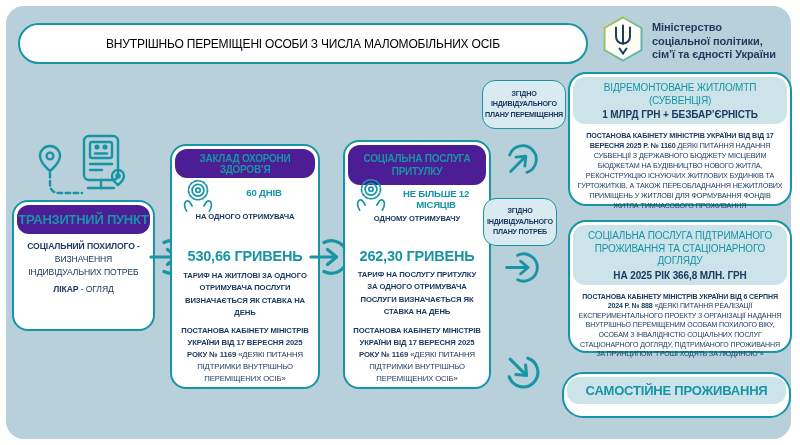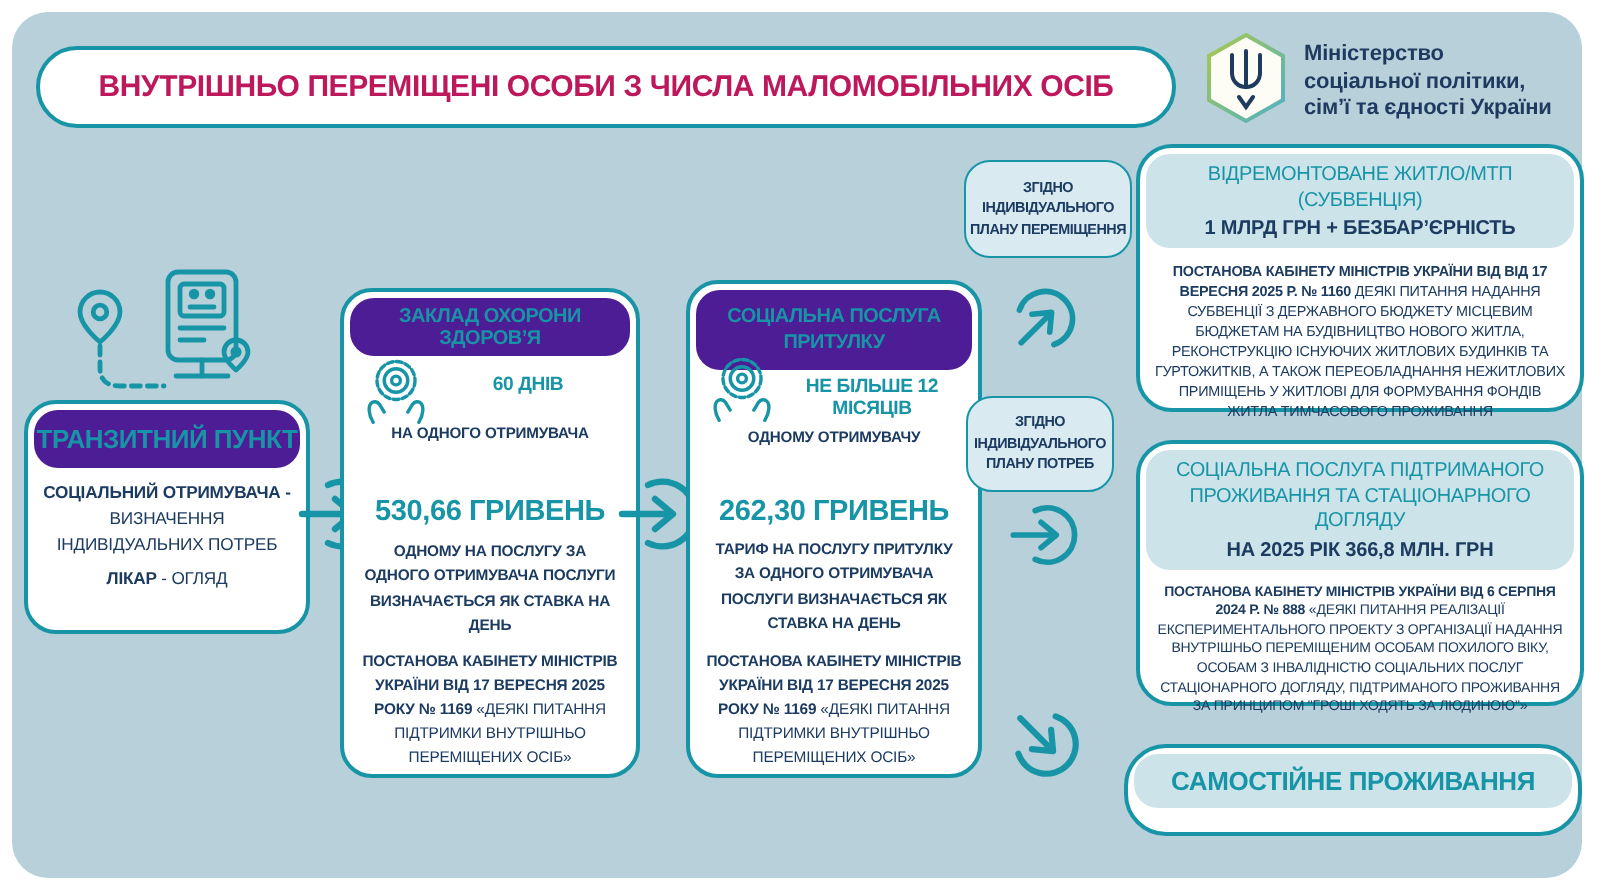--- a/index.html
+++ b/index.html
@@ -3,21 +3,21 @@
 <meta charset="utf-8">
 <style>
   html,body{margin:0;padding:0;background:#ffffff;width:800px;height:445px;overflow:hidden;
     font-family:"Liberation Sans","DejaVu Sans",sans-serif;}
   #canvas{position:absolute;left:0;top:0;width:800px;height:445px;background:#ffffff;}
   #bg{position:absolute;left:6px;top:6px;right:9px;bottom:6px;background:#b7d0d9;border-radius:18px;}
   .abs{position:absolute;}
   
   .title-pill{position:absolute;left:18px;top:23px;width:566px;height:37px;background:#ffffff;
     border:2.4px solid #1795a7;border-radius:21px;display:flex;align-items:center;justify-content:center;}
-  .title-pill span{color:#be185d;font-weight:700;font-size:15px;letter-spacing:-0.2px;white-space:nowrap;}
+  .title-pill span{color:#000000;font-weight:400;font-size:12px;letter-spacing:-0.2px;white-space:nowrap;}
   
   .logo-text{position:absolute;left:652px;top:21px;width:142px;color:#1e3a5f;font-weight:700;
     font-size:11px;line-height:1.24;letter-spacing:-0.1px;}
   
   .card{position:absolute;background:#ffffff;border:2.6px solid #1795a7;border-radius:16px;box-sizing:border-box;}
   .band{position:absolute;left:3px;right:3px;top:3px;background:#4c1d95;border-radius:12px;
     display:flex;flex-direction:column;align-items:center;justify-content:center;text-align:center;}
   .band .t{color:#1795a7;font-weight:800;letter-spacing:-0.25px;}
   
   .transit-body{position:absolute;left:4px;right:4px;top:38px;text-align:center;color:#1c3b60;
@@ -95,26 +95,26 @@
         <path d="M60 54 H86"></path>
         <path d="M22 12 a10 10 0 0 1 10 10 c0 7 -10 15 -10 15 s-10 -8 -10 -15 a10 10 0 0 1 10 -10 Z"></path>
         <circle cx="22" cy="22" r="3.4"></circle>
         <path d="M22 39 V50 Q22 59 32 59 H54" stroke-dasharray="4.5 3.5"></path>
         <path d="M90 36 a6 6 0 0 1 6 6 c0 4 -6 9 -6 9 s-6 -5 -6 -9 a6 6 0 0 1 6 -6 Z"></path>
         <circle cx="90" cy="42" r="1.6" fill="#1795a7"></circle>
       </g>
     </svg>
   </div>
 
-  <div class="card" style="left:12px;top:200px;width:143px;height:117px;">
+  <div class="card" style="left:12px;top:200px;width:143px;height:131px;">
     <div class="band" style="height:29px;">
       <span class="t" style="font-size:13px;">ТРАНЗИТНИЙ ПУНКТ</span>
     </div>
     <div class="transit-body">
-      <span class="b">СОЦІАЛЬНИЙ ОТРИМУВАЧА -</span>
+      <span class="b">СОЦІАЛЬНИЙ ПОХИЛОГО -</span>
       <span>ВИЗНАЧЕННЯ ІНДИВІДУАЛЬНИХ ПОТРЕБ</span>
       <div style="margin-top:4px;">
         <span class="b">ЛІКАР</span><span> - ОГЛЯД</span>
       </div>
     </div>
   </div>
 
   <div class="arrow" style="left:149px;top:235px;">
     <svg width="44" height="44" viewBox="0 0 44 44">
       <g stroke="#1795a7" stroke-width="3.2" fill="none" stroke-linecap="round" stroke-linejoin="round">
@@ -136,21 +136,21 @@
           <circle cx="20" cy="15" r="6.2"></circle>
           <circle cx="20" cy="15" r="2.3"></circle>
           <path d="M8 37 C5.5 33 5 28 7.5 26.5 C9.6 25.4 11.2 27 12.2 29 L13.8 31.6"></path>
           <path d="M32 37 C34.5 33 35 28 32.5 26.5 C30.4 25.4 28.8 27 27.8 29 L26.2 31.6"></path>
         </g>
       </svg>
     </div>
     <div class="duration" style="top:41px;">60 ДНІВ</div>
     <div class="per" style="top:66px;">НА ОДНОГО ОТРИМУВАЧА</div>
     <div class="price" style="top:102px;">530,66 ГРИВЕНЬ</div>
-    <div class="tariff" style="top:124px;">ОДНОМУ НА ПОСЛУГУ ЗА ОДНОГО ОТРИМУВАЧА ПОСЛУГИ ВИЗНАЧАЄТЬСЯ ЯК СТАВКА НА ДЕНЬ</div>
+    <div class="tariff" style="top:124px;">ТАРИФ НА ЖИТЛОВІ ЗА ОДНОГО ОТРИМУВАЧА ПОСЛУГИ ВИЗНАЧАЄТЬСЯ ЯК СТАВКА НА ДЕНЬ</div>
     <div class="decree" style="top:179px;">
       <span class="b">ПОСТАНОВА КАБІНЕТУ МІНІСТРІВ УКРАЇНИ ВІД 17 ВЕРЕСНЯ 2025 РОКУ № 1169</span>
       <span>«ДЕЯКІ ПИТАННЯ ПІДТРИМКИ ВНУТРІШНЬО ПЕРЕМІЩЕНИХ ОСІБ»</span>
     </div>
   </div>
 
   <div class="arrow" style="left:309px;top:235px;">
     <svg width="44" height="44" viewBox="0 0 44 44">
       <g stroke="#1795a7" stroke-width="3.2" fill="none" stroke-linecap="round" stroke-linejoin="round">
         <path d="M15 7.5 A16.2 16.2 0 1 1 15 36.5"></path>

